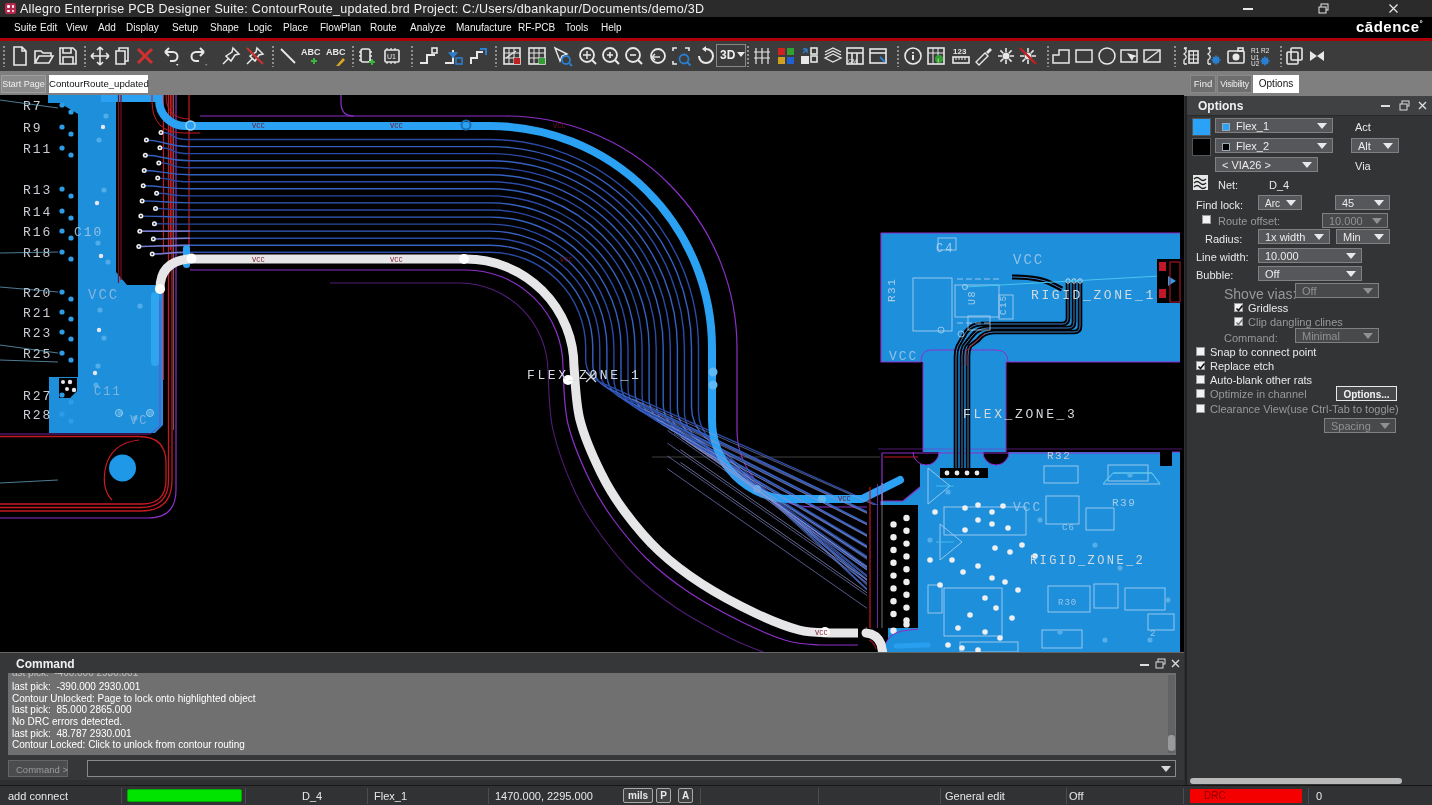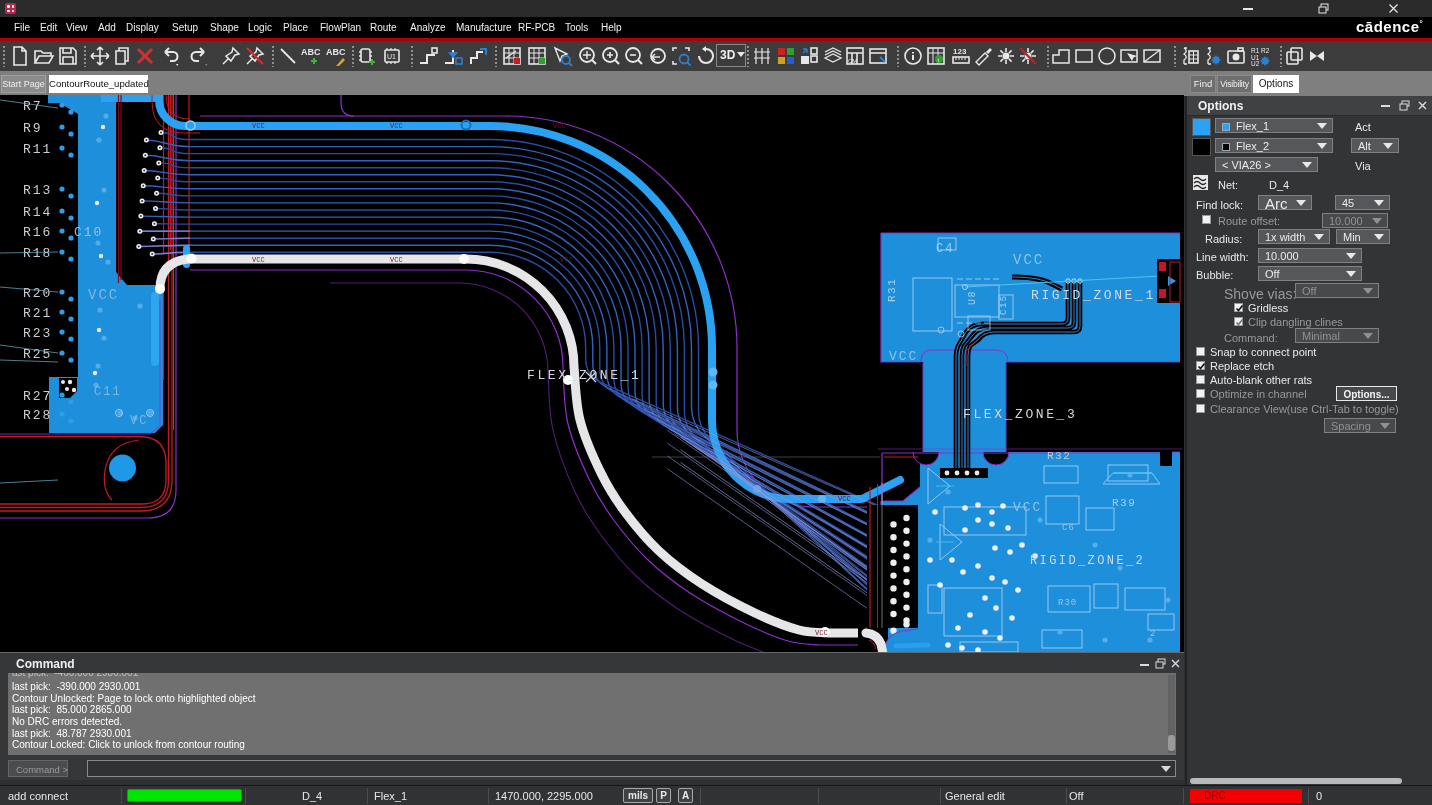--- a/index.html
+++ b/index.html
@@ -1,30 +1,31 @@
 <!DOCTYPE html>
 <html><head><meta charset="utf-8"><style>*{margin:0;padding:0;box-sizing:border-box}body{width:1432px;height:805px;overflow:hidden;background:#2d2f31;font-family:"Liberation Sans",sans-serif;position:relative}.tsep{position:absolute;top:5px;width:2px;height:21px;background-image:repeating-linear-gradient(#909090 0 2px,transparent 2px 4px)}.btn3d{position:absolute;left:716px;top:3px;width:30px;height:23px;border:1px solid #888;color:#f0f0f0;font-weight:bold;font-size:12px;text-align:left;padding:3px 0 0 3px;white-space:nowrap}.caret{display:inline-block;margin-left:2px;vertical-align:2px;border-left:4px solid transparent;border-right:4px solid transparent;border-top:5px solid #e8e8e8}</style></head><body>
 <div style="position:absolute;left:0;top:0;width:1432px;height:17px;background:#2b2b2b">
     <div style="position:absolute;left:5px;top:3px;width:11px;height:11px;background:#b5294e;border-radius:2px">
       <div style="position:absolute;left:2px;top:2px;width:2.5px;height:2.5px;background:#fff;border-radius:50%"></div>
       <div style="position:absolute;left:6.5px;top:2px;width:2.5px;height:2.5px;background:#fff;border-radius:50%"></div>
       <div style="position:absolute;left:2px;top:6.5px;width:2.5px;height:2.5px;background:#fff;border-radius:50%"></div>
       <div style="position:absolute;left:6.5px;top:6.5px;width:2.5px;height:2.5px;background:#fff;border-radius:50%"></div>
     </div>
+    <div style="position:absolute;left:20px;top:2px;font-size:12.5px;letter-spacing:0.28px;color:#f2f2f2">Allegro Enterprise PCB Designer Suite: ContourRoute_updated.brd  Project: C:/Users/dbankapur/Documents/demo/3D</div>
     <div style="position:absolute;left:1243px;top:8px;width:10px;height:1.5px;background:#e8e8e8"></div>
     <svg style="position:absolute;left:1318px;top:3px" width="11" height="11" viewBox="0 0 11 11" stroke="#e8e8e8" fill="none">
       <rect x="3" y="1" width="7" height="6"></rect>
       <rect x="1" y="4" width="7" height="6" fill="#2b2b2b"></rect>
     </svg>
     <svg style="position:absolute;left:1388px;top:3px" width="11" height="11" viewBox="0 0 11 11" stroke="#e8e8e8" stroke-width="1.2">
       <path d="M1.5 1.5 L9.5 9.5 M9.5 1.5 L1.5 9.5"></path>
     </svg>
   </div>
 <div style="position:absolute;left:0;top:17px;width:1432px;height:21px;background:#000">
-    <div style="position:absolute;left:14px;top:5px;font-size:10px;color:#f0f0f0">File</div>
+    <div style="position:absolute;left:14px;top:5px;font-size:10px;color:#f0f0f0">Suite</div>
     <div style="position:absolute;left:40px;top:5px;font-size:10px;color:#f0f0f0">Edit</div>
     <div style="position:absolute;left:66px;top:5px;font-size:10px;color:#f0f0f0">View</div>
     <div style="position:absolute;left:98px;top:5px;font-size:10px;color:#f0f0f0">Add</div>
     <div style="position:absolute;left:126px;top:5px;font-size:10px;color:#f0f0f0">Display</div>
     <div style="position:absolute;left:172px;top:5px;font-size:10px;color:#f0f0f0">Setup</div>
     <div style="position:absolute;left:210px;top:5px;font-size:10px;color:#f0f0f0">Shape</div>
     <div style="position:absolute;left:248px;top:5px;font-size:10px;color:#f0f0f0">Logic</div>
     <div style="position:absolute;left:283px;top:5px;font-size:10px;color:#f0f0f0">Place</div>
     <div style="position:absolute;left:320px;top:5px;font-size:10px;color:#f0f0f0">FlowPlan</div>
     <div style="position:absolute;left:370px;top:5px;font-size:10px;color:#f0f0f0">Route</div>
@@ -653,21 +654,21 @@
     <div style="position:absolute;left:164px;top:42px;width:48px;height:15px;background:#55575a;border:1px solid #7e8082;color:#eceaea;font-size:11px;line-height:15px;padding-left:6px;box-sizing:border-box">Alt<span style="position:absolute;right:5px;top:4px;width:0;height:0;border-left:5px solid transparent;border-right:5px solid transparent;border-top:6px solid #e8e8e8"></span></div>
     <div style="position:absolute;left:28px;top:61px;width:103px;height:15px;background:#55575a;border:1px solid #7e8082;color:#eceaea;font-size:11px;line-height:15px;padding-left:6px;box-sizing:border-box">&lt; VIA26 &gt;<span style="position:absolute;right:5px;top:4px;width:0;height:0;border-left:5px solid transparent;border-right:5px solid transparent;border-top:6px solid #e8e8e8"></span></div>
     <div style="position:absolute;left:168px;top:64px;color:#e9e9e9;font-size:11px;white-space:nowrap">Via</div>
     <div style="position:absolute;left:6px;top:79px;width:15px;height:15px;background:#e8e8e8"></div>
     <svg style="position:absolute;left:6px;top:79px" width="15" height="15" viewBox="0 0 15 15" stroke="#222" stroke-width="1.2" fill="none">
       <path d="M1 4 q3 -3 6 0 t6 0 M1 8 q3 -3 6 0 t6 0 M1 12 q3 -3 6 0 t6 0"></path>
     </svg>
     <div style="position:absolute;left:31px;top:83px;color:#e9e9e9;font-size:11px;white-space:nowrap">Net:</div>
     <div style="position:absolute;left:82px;top:83px;color:#e9e9e9;font-size:11px;white-space:nowrap">D_4</div>
     <div style="position:absolute;left:9px;top:103px;color:#e9e9e9;font-size:11px;white-space:nowrap">Find lock:</div>
-    <div style="position:absolute;left:71px;top:99px;width:54px;height:15px;background:#55575a;border:1px solid #7e8082;color:#eceaea;font-size:15px;line-height:15px;padding-left:6px;box-sizing:border-box">Arc<span style="position:absolute;right:5px;top:4px;width:0;height:0;border-left:5px solid transparent;border-right:5px solid transparent;border-top:6px solid #e8e8e8"></span></div>
+    <div style="position:absolute;left:71px;top:99px;width:44px;height:15px;background:#55575a;border:1px solid #7e8082;color:#eceaea;font-size:10px;line-height:15px;padding-left:6px;box-sizing:border-box">Arc<span style="position:absolute;right:5px;top:4px;width:0;height:0;border-left:5px solid transparent;border-right:5px solid transparent;border-top:6px solid #e8e8e8"></span></div>
     <div style="position:absolute;left:148px;top:99px;width:55px;height:15px;background:#55575a;border:1px solid #7e8082;color:#eceaea;font-size:11px;line-height:15px;padding-left:6px;box-sizing:border-box">45<span style="position:absolute;right:5px;top:4px;width:0;height:0;border-left:5px solid transparent;border-right:5px solid transparent;border-top:6px solid #e8e8e8"></span></div>
     <div style="position:absolute;left:15px;top:119px;width:9px;height:9px;background:#f2f2f2;border:1px solid #999"></div>
     <div style="position:absolute;left:31px;top:119px;color:#97999b;font-size:11px;white-space:nowrap">Route offset:</div>
     <div style="position:absolute;left:135px;top:117px;width:66px;height:15px;background:#47494b;border:1px solid #7e8082;color:#8f9193;font-size:11px;line-height:15px;padding-left:6px;box-sizing:border-box">10.000<span style="position:absolute;right:5px;top:4px;width:0;height:0;border-left:5px solid transparent;border-right:5px solid transparent;border-top:6px solid #8f9193"></span></div>
     <div style="position:absolute;left:18px;top:137px;color:#e9e9e9;font-size:11px;white-space:nowrap">Radius:</div>
     <div style="position:absolute;left:71px;top:133px;width:72px;height:15px;background:#55575a;border:1px solid #7e8082;color:#eceaea;font-size:11px;line-height:15px;padding-left:6px;box-sizing:border-box">1x width<span style="position:absolute;right:5px;top:4px;width:0;height:0;border-left:5px solid transparent;border-right:5px solid transparent;border-top:6px solid #e8e8e8"></span></div>
     <div style="position:absolute;left:149px;top:133px;width:54px;height:15px;background:#55575a;border:1px solid #7e8082;color:#eceaea;font-size:11px;line-height:15px;padding-left:6px;box-sizing:border-box">Min<span style="position:absolute;right:5px;top:4px;width:0;height:0;border-left:5px solid transparent;border-right:5px solid transparent;border-top:6px solid #e8e8e8"></span></div>
     <div style="position:absolute;left:9px;top:155px;color:#e9e9e9;font-size:11px;white-space:nowrap">Line width:</div>
     <div style="position:absolute;left:71px;top:152px;width:104px;height:15px;background:#55575a;border:1px solid #7e8082;color:#eceaea;font-size:11px;line-height:15px;padding-left:6px;box-sizing:border-box">10.000<span style="position:absolute;right:5px;top:4px;width:0;height:0;border-left:5px solid transparent;border-right:5px solid transparent;border-top:6px solid #e8e8e8"></span></div>
     <div style="position:absolute;left:9px;top:173px;color:#e9e9e9;font-size:11px;white-space:nowrap">Bubble:</div>

